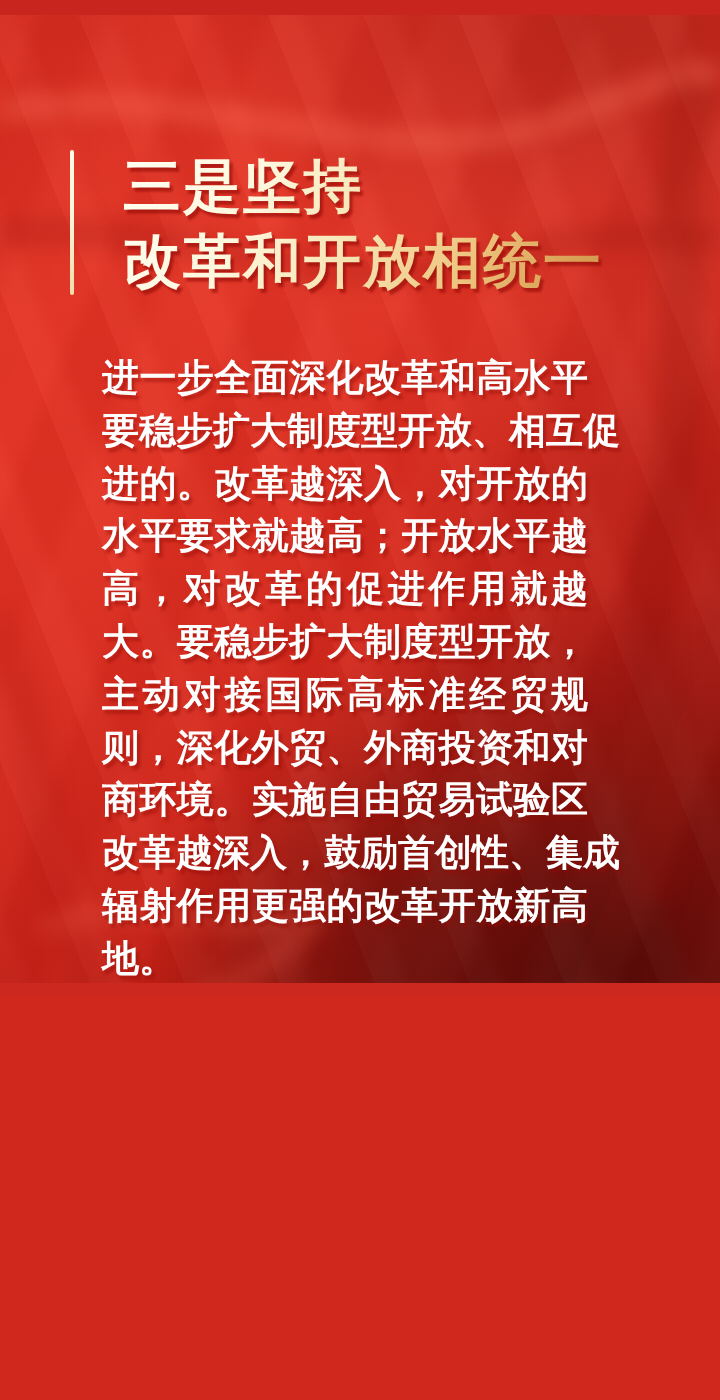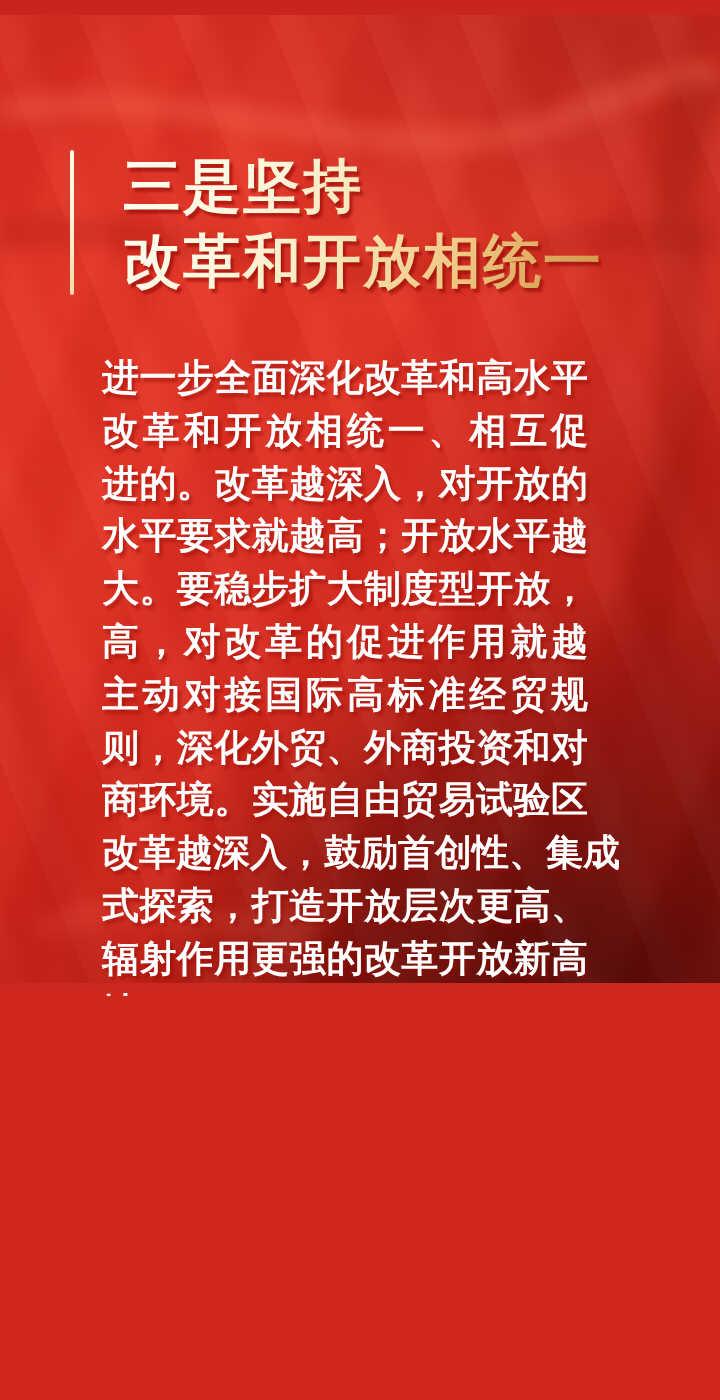--- a/index.html
+++ b/index.html
@@ -120,30 +120,29 @@
 
   <div class="accent-bar"></div>
 
   <h1 class="title">
     <span>三是坚持</span><br>
     <span>改革和开放相统一</span>
   </h1>
 
   <div class="body-text">
     <div class="bline">进一步全面深化改革和高水平</div>
-    <div class="bline">改革和开放相统一、相互促</div>
+    <div class="bline">要稳步扩大制度型开放、相互促</div>
     <div class="bline">进的。改革越深入，对开放的</div>
     <div class="bline">水平要求就越高；开放水平越</div>
+    <div class="bline">高，对改革的促进作用就越</div>
     <div class="bline">大。要稳步扩大制度型开放，</div>
-    <div class="bline">高，对改革的促进作用就越</div>
     <div class="bline">主动对接国际高标准经贸规</div>
     <div class="bline">则，深化外贸、外商投资和对</div>
     <div class="bline">商环境。实施自由贸易试验区</div>
     <div class="bline">改革越深入，鼓励首创性、集成</div>
-    <div class="bline">式探索，打造开放层次更高、</div>
     <div class="bline">辐射作用更强的改革开放新高</div>
     <div class="bline last">地。</div>
   </div>
 
   <div class="logo">
     <div class="logo-text">
       <span class="logo-char c1">求</span>
       <span class="logo-char c2">是</span>
     </div>
   </div>

